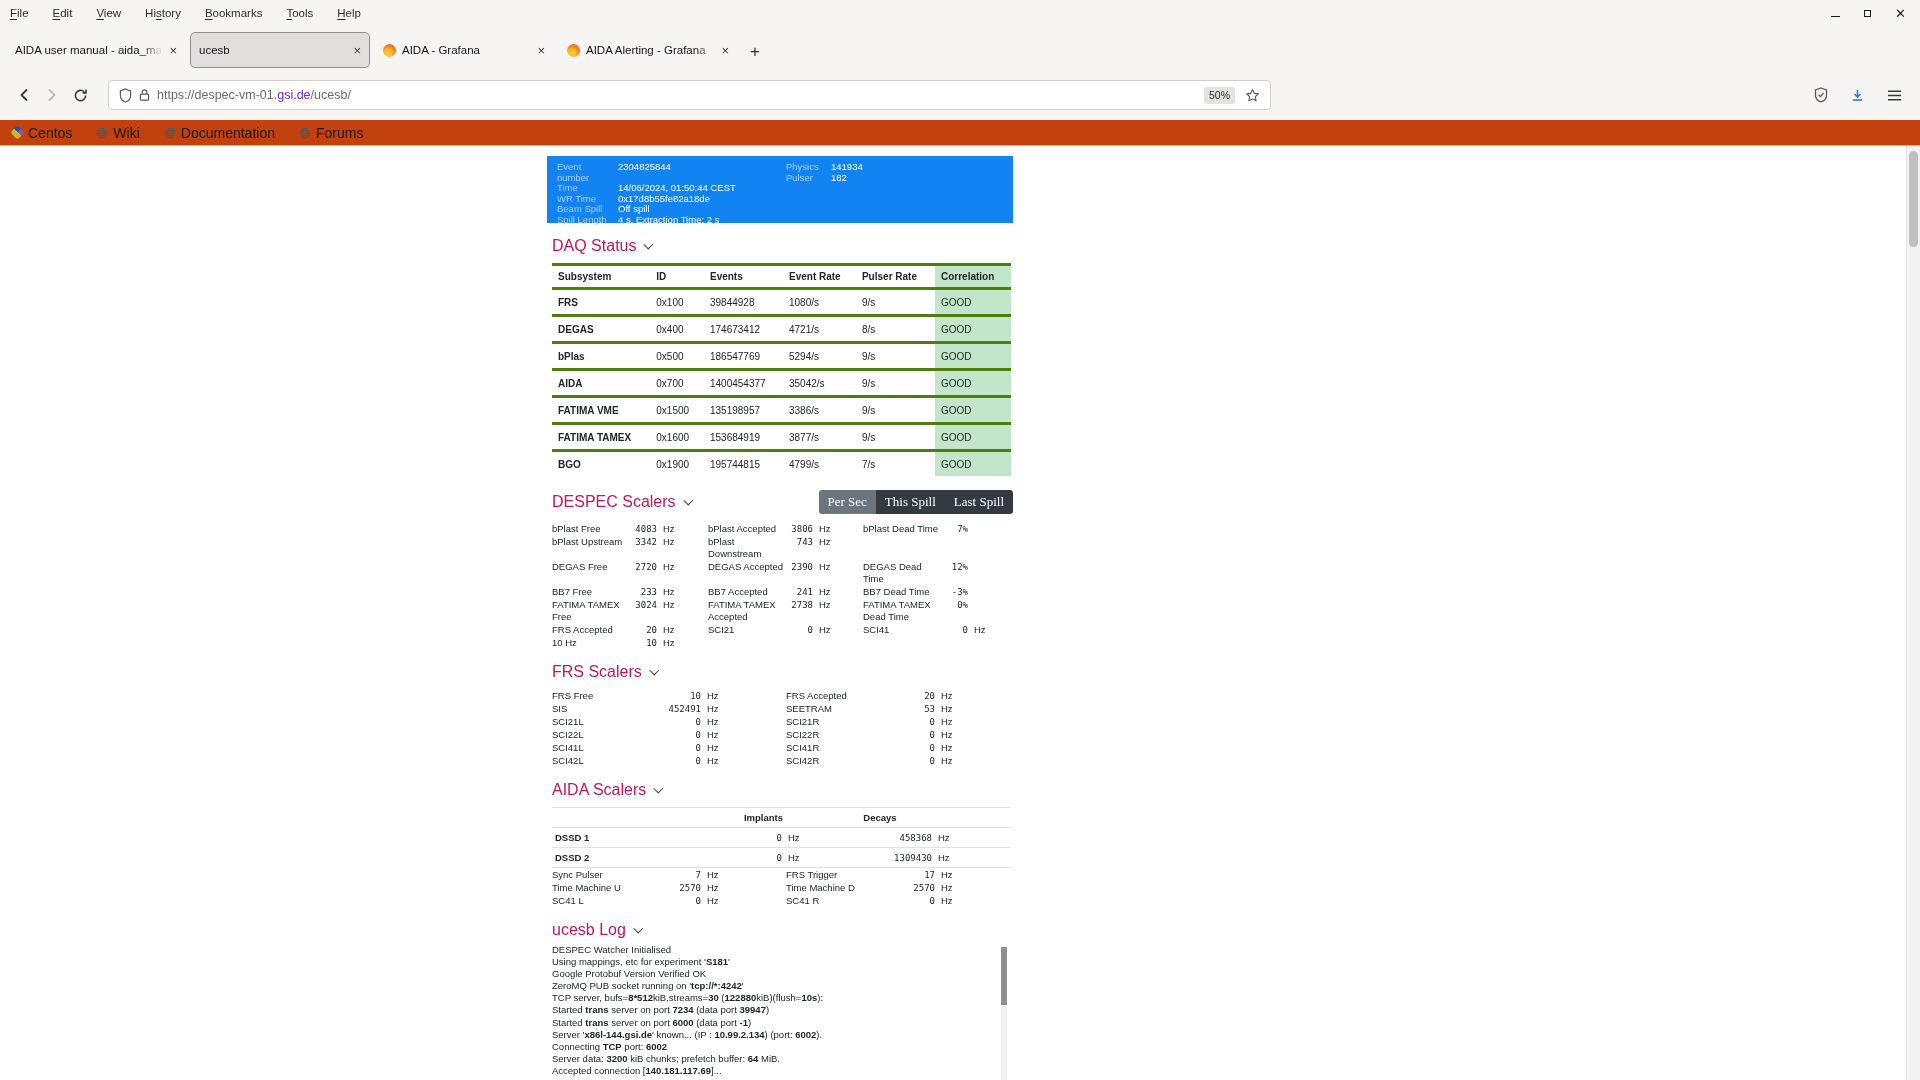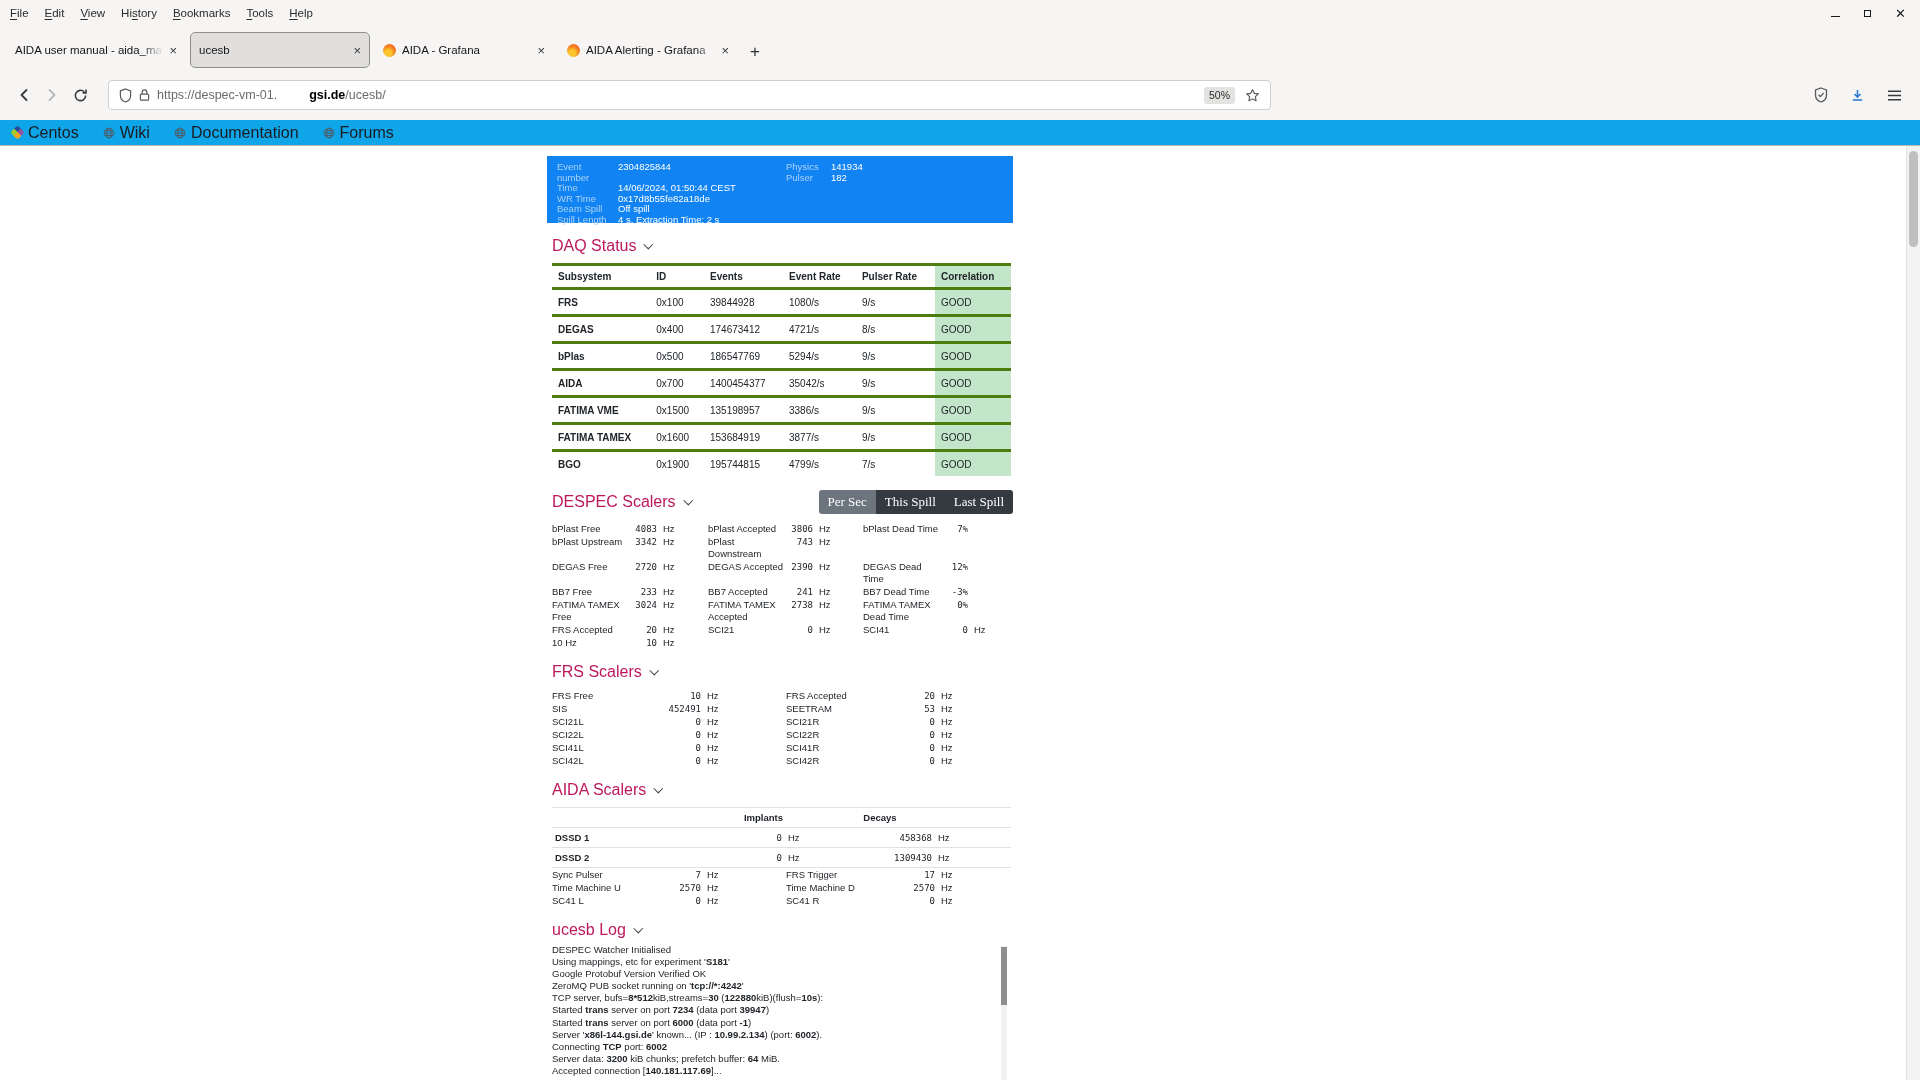--- a/index.html
+++ b/index.html
@@ -27,28 +27,28 @@
   .grafana-icon { width:13px; height:13px; min-width:13px; border-radius:50%; margin-right:6px;
          background:radial-gradient(circle at 38% 72%, #fcc52e 0 26%, #f57b20 60%, #ef5b28 100%); }
   .newtab { font-size:17px; color:#2b2b2b; margin:0 0 10px 10px; line-height:1; }
 
   .navbar { height:50px; background:#f6f5f4; display:flex; align-items:center; padding:0 10px; }
   .nav-btn { width:28px; height:28px; display:flex; align-items:center; justify-content:center; }
   .urlbar { width:1163px; height:30px; background:#fff; border:1px solid #cfcfcf; border-radius:4px;
             display:flex; align-items:center; padding:0 10px; margin-left:14px; font-size:12.5px; }
   .urlbar .sep { width:7px; }
   .url-dim { color:#6b6b6f; }
-  .url-domain { color:#000000; font-weight:700;margin-left:32px; }
+  .url-domain { color:#6d28d9; font-weight:400; }
   .url-rest { flex:1; }
   .zoom-pill { background:#e3e2e1; border-radius:3px; font-size:10.5px; padding:2.5px 5px;
                color:#2b2b2b; margin-right:10px; }
   .nav-right { margin-left:auto; display:flex; gap:22px; align-items:center; margin-right:8px; }
 
-  .bookbar { height:26px; background:#0ea5e9; border-bottom:1px solid #b9b9b9; display:flex;
-             align-items:center; gap:24px; padding-left:12px; font-size:16px; color:#1b1b1f; }
+  .bookbar { height:26px; background:#c2410c; border-bottom:1px solid #b9b9b9; display:flex;
+             align-items:center; gap:24px; padding-left:12px; font-size:14px; color:#1b1b1f; }
   .bm { display:flex; align-items:center; gap:5px; }
   .centos-icon { width:11px; height:11px; border-radius:2.5px; transform:rotate(45deg) scale(.92);
         background:conic-gradient(#8e55a3 0 25%, #efa724 0 50%, #9ccd2c 0 75%, #2c4b9c 0); }
 
   
   .page-scrollbar { position:fixed; right:0; top:146px; bottom:0; width:14px;
                     background:#f3f3f3; border-left:1px solid #e3e3e3; }
   .page-scroll-thumb { position:absolute; left:2px; top:5px; width:9px; height:96px;
                        background:#bfbfbf; border-radius:5px; }
 
@@ -107,21 +107,21 @@
   .log-scrollbar { position:absolute; right:0; top:2px; width:6px; height:158px; background:#f1f1f1; }
   .log-scroll-thumb { position:absolute; top:1px; left:0; width:6px; height:58px; background:#8f8f8f; }
 
   svg { display:block; }
 </style>
 </head>
 <body>
 
 <div class="chrome">
   <div class="menubar">
-    <span id="menu-items" style="display:flex;gap:16px;">
+    <span id="menu-items" style="display:flex;gap:24px;">
         <span class="menu-item"><u>F</u>ile</span>
         <span class="menu-item"><u>E</u>dit</span>
         <span class="menu-item"><u>V</u>iew</span>
         <span class="menu-item">Hi<u>s</u>tory</span>
         <span class="menu-item"><u>B</u>ookmarks</span>
         <span class="menu-item"><u>T</u>ools</span>
         <span class="menu-item"><u>H</u>elp</span>
       </span>
     <span class="win-controls">
       <span class="wc-min"></span>

